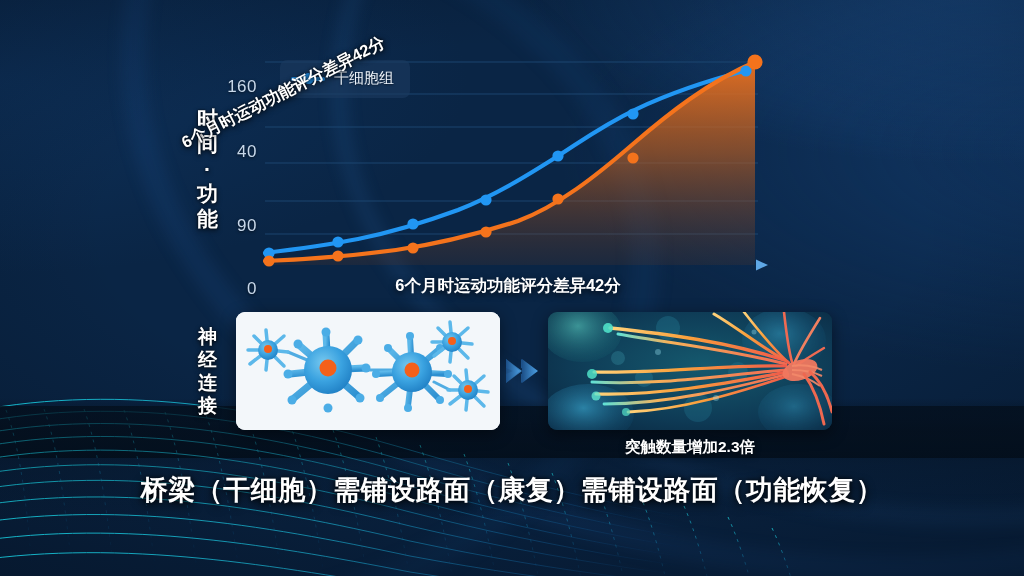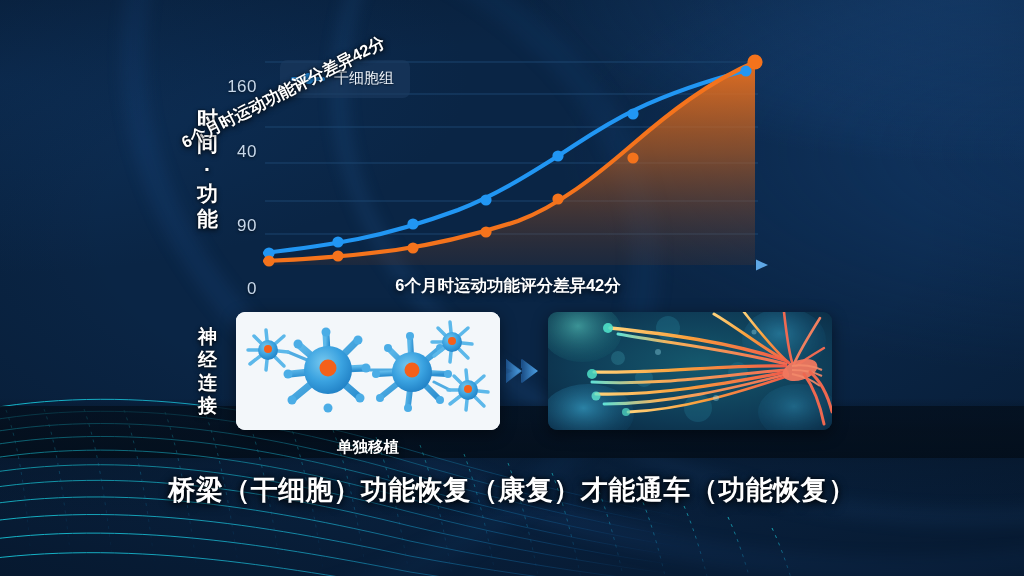--- a/index.html
+++ b/index.html
@@ -467,21 +467,20 @@
             <path d="M232,78 L248,94"></path>
             <path d="M232,78 L230,98"></path>
           <path d="M232,78 L214,92"></path>
             <path d="M232,78 L212,78"></path>
         </g>
         <circle cx="232" cy="78" r="10" fill="url(#cellg)"></circle>
         <circle cx="232" cy="77" r="4" fill="#f4601a"></circle>
       </g>
     </svg>
   </div>
-  <div class="caption" id="caption-left">单独移植</div>
 
   <div id="arrow-between">
     <svg viewBox="0 0 44 38">
       <defs>
         <linearGradient id="arrg" x1="0" y1="0" x2="1" y2="0">
           <stop offset="0%" stop-color="#1b4e86"></stop>
           <stop offset="100%" stop-color="#4ea3e8"></stop>
         </linearGradient>
       </defs>
       <path d="M2,7 L16,19 L2,31 L2,22 L9,19 L2,16 Z" fill="url(#arrg)"></path>
@@ -568,16 +567,17 @@
         <circle cx="78" cy="100" r="4" fill="#51d8c2" opacity=".75"></circle>
       </g>
 
       <g opacity=".35">
         <circle cx="110" cy="40" r="3" fill="#9fe8f5"></circle>
         <circle cx="168" cy="86" r="3" fill="#9fe8f5"></circle>
         <circle cx="206" cy="20" r="2.5" fill="#9fe8f5"></circle>
       </g>
     </svg>
   </div>
-
-  <div id="headline">桥梁（干细胞）功能恢复（康复）才能通车（功能恢复）</div>
+  <div class="caption" id="caption-right">突触数量增加2.3倍</div>
+
+  <div id="headline">桥梁（干细胞）需铺设路面（康复）需铺设路面（功能恢复）</div>
 
 </div>
 
 </body></html>

